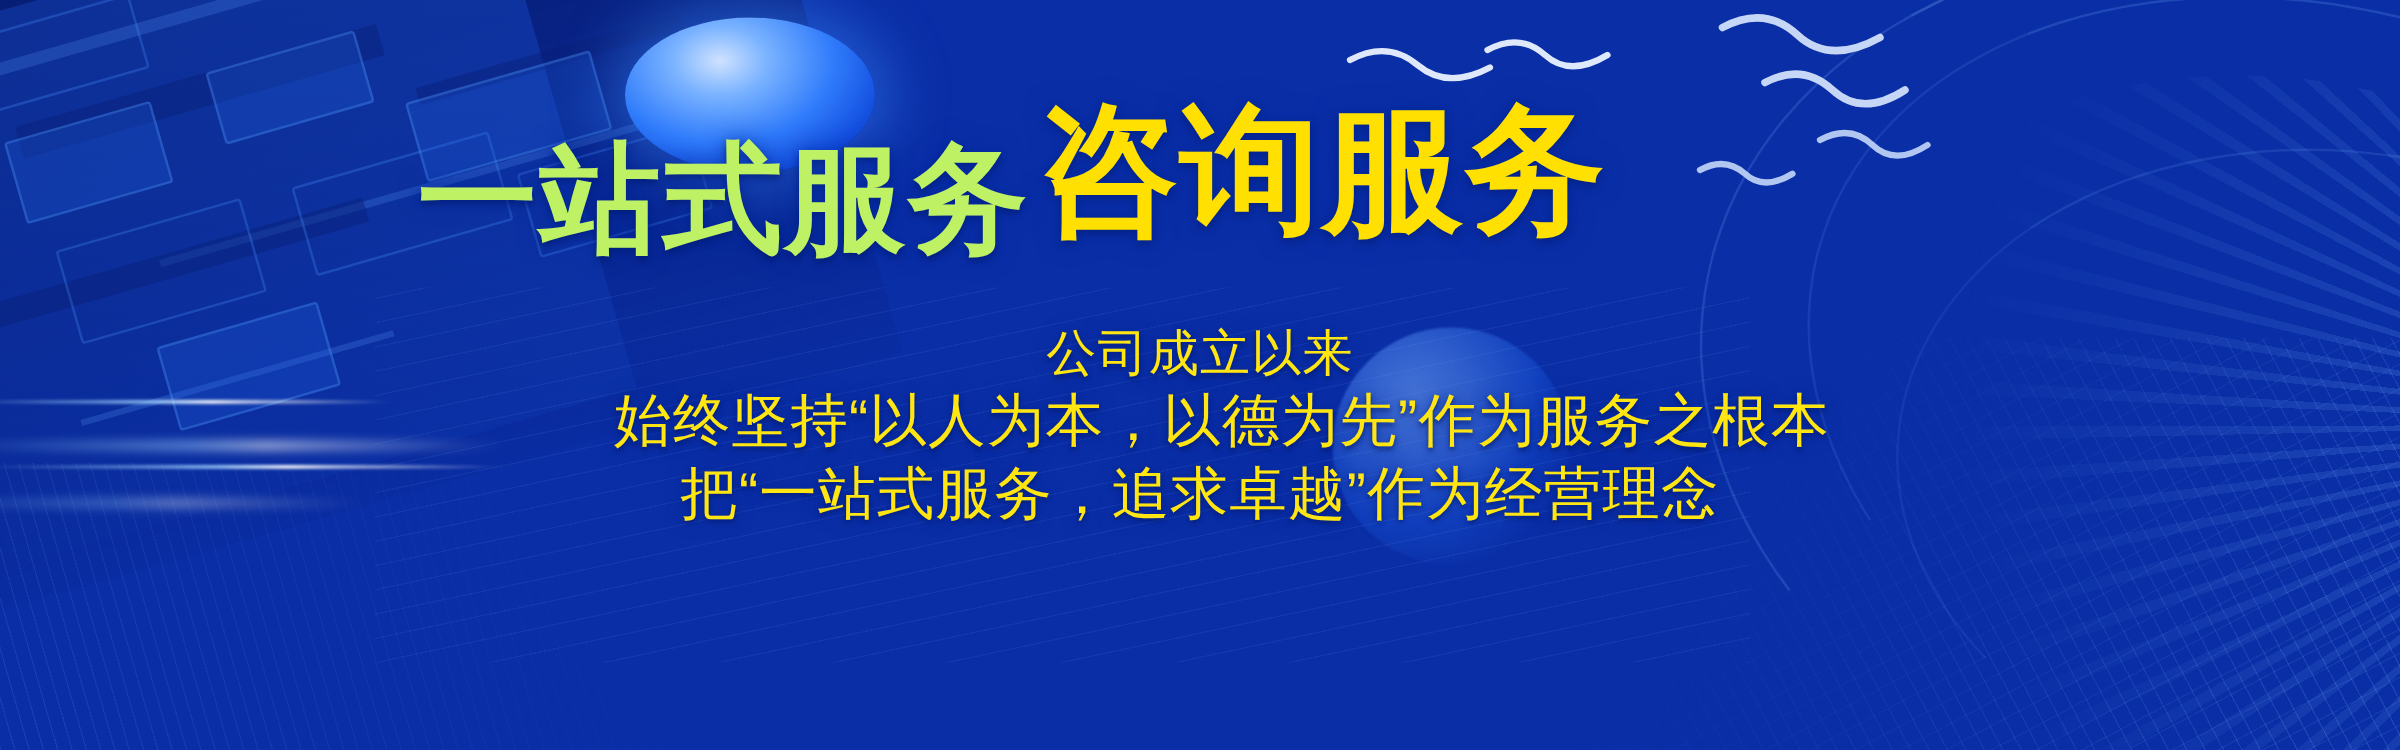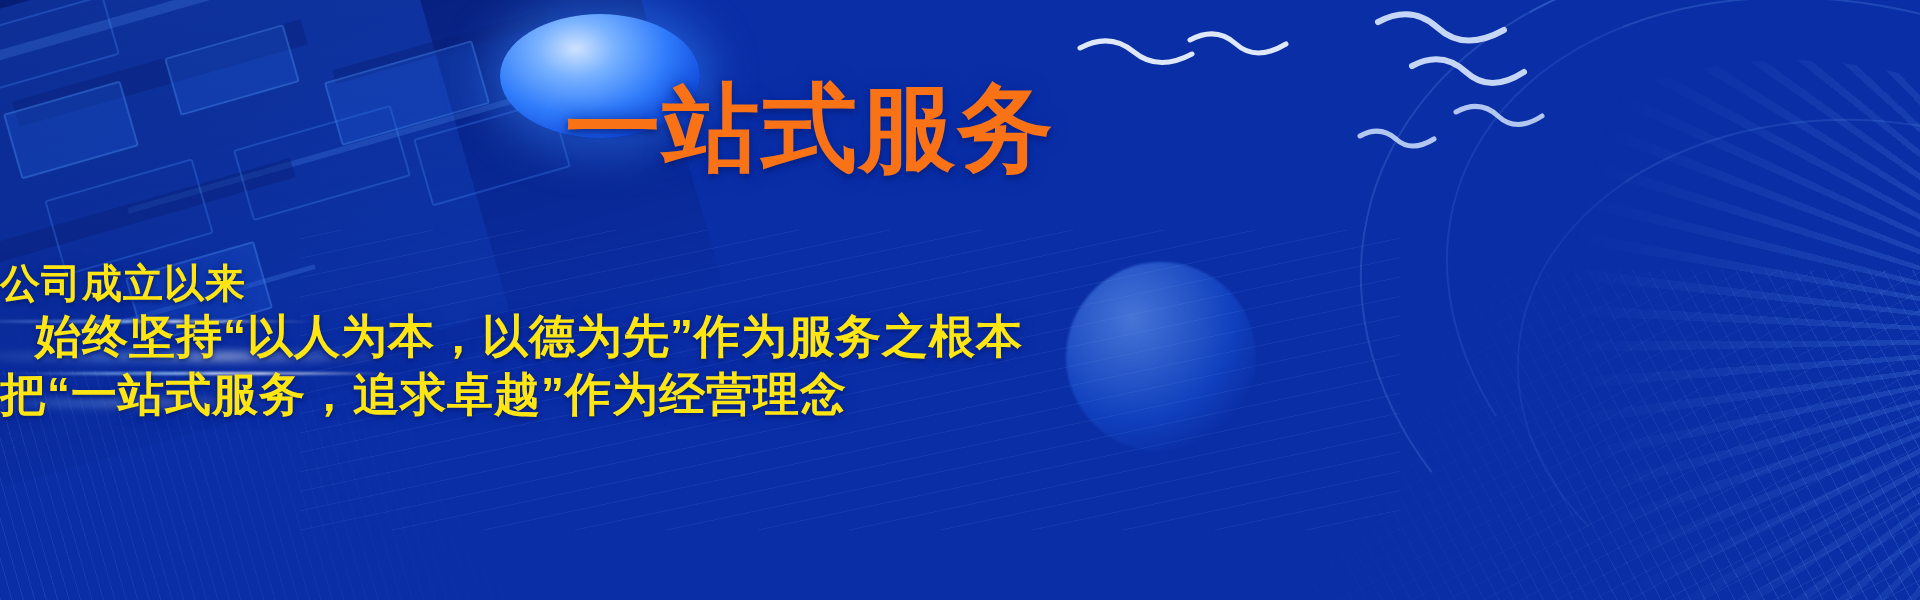--- a/index.html
+++ b/index.html
@@ -102,32 +102,32 @@
   
   .birds{position:absolute;left:1020px;top:8px;width:560px;height:230px;}
 
   
   .headline{
     position:absolute;left:0;top:80px;width:1920px;
     display:flex;justify-content:center;align-items:flex-end;
   }
   .headline-inner{display:flex;align-items:flex-end;transform:translateX(-150px);}
   .title-white{
-    font-size:96px;line-height:1;font-weight:700;color:#f97316;letter-spacing:2px;
+    font-size:96px;line-height:1;font-weight:700;color:#bef264;letter-spacing:2px;
     text-shadow:0 0 18px rgba(0,40,160,0.75),0 3px 6px rgba(0,20,90,0.6);
     margin-bottom:-4px;
   }
   .title-yellow{
     font-size:112px;line-height:1;font-weight:700;color:#ffe000;letter-spacing:2px;
     text-shadow:0 0 20px rgba(0,40,160,0.6),0 3px 7px rgba(0,20,90,0.55);
     margin-left:6px;margin-bottom:12px;
   }
   .subtext{
-    position:absolute;left:0;top:258px;width:1920px;
-    color:#ffe512;font-weight:700;
+    position:absolute;left:0;top:258px;width:1920px;text-align:center;
+    color:#ffe512;font-weight:400;
     text-shadow:0 0 14px rgba(0,35,150,0.8),0 2px 4px rgba(0,20,90,0.7);
   }
   .sub-line{font-size:42px;line-height:1.26;letter-spacing:1px;white-space:nowrap;}
   .sub-line.l1{font-size:40px;}
   .sub-line.l2{font-size:46px;padding-left:35px;}
   .sub-line.l3{font-size:46px;}
 </style>
 </head>
 <body>
 
@@ -185,20 +185,21 @@
           <path d="M436 104 q24 -13 42 4 q18 17 44 0"></path>
           <path d="M340 128 q20 -11 36 3 q15 14 38 0"></path>
         </g>
       </svg>
     </div>
   </div>
 
   <div class="headline">
     <div class="headline-inner">
       <span class="title-white">一站式服务</span>
+      <span class="title-yellow">咨询服务</span>
     </div>
   </div>
 
   <div class="subtext">
     <div class="sub-line l1">公司成立以来</div>
     <div class="sub-line l2">始终坚持“以人为本，以德为先”作为服务之根本</div>
     <div class="sub-line l3">把“一站式服务，追求卓越”作为经营理念</div>
   </div>
 
 </div>

